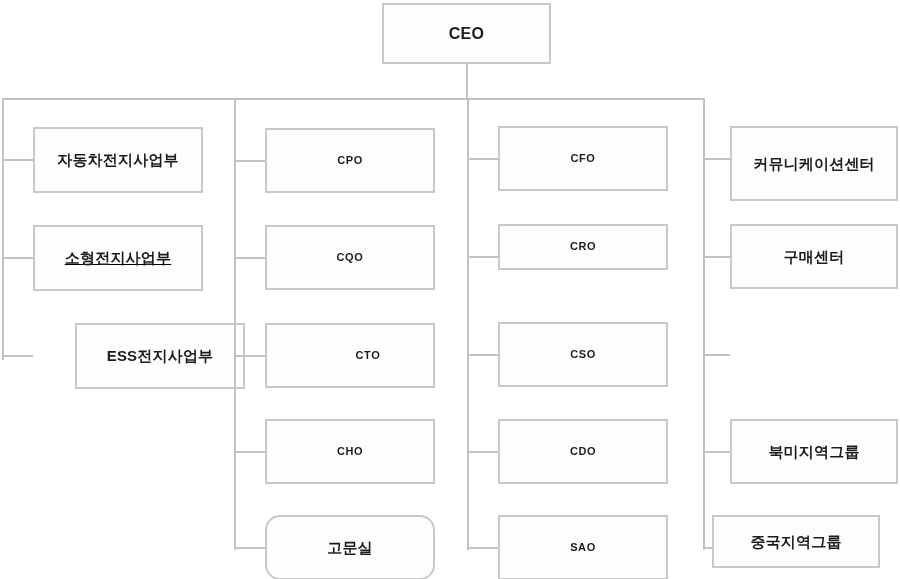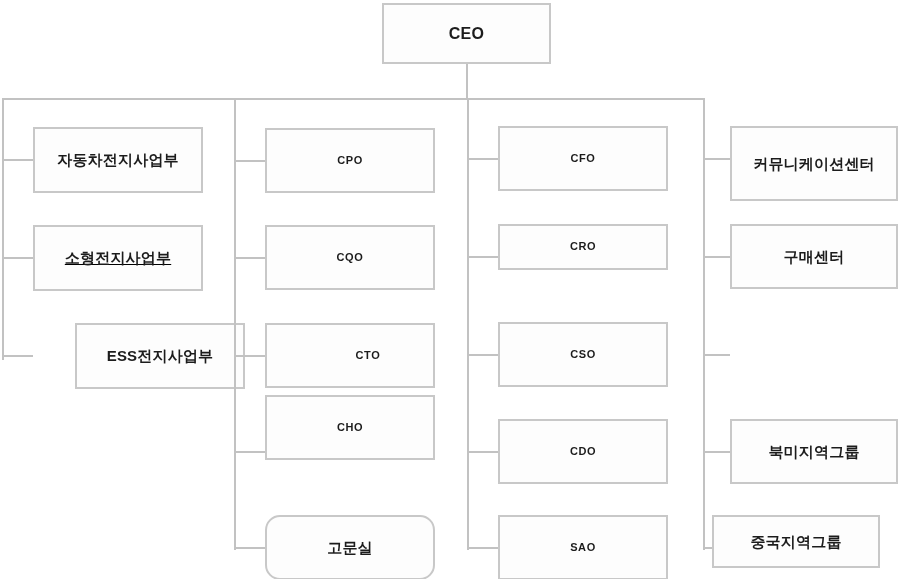--- a/index.html
+++ b/index.html
@@ -109,21 +109,21 @@
   <div class="node col-latin" style="left:265px; top:225px; width:170px; height:65px;">
     <span class="node-label">CQO</span>
   </div>
 
   <div class="stub" style="left:234px; top:355px; width:31px;"></div>
   <div class="node col-latin" style="left:265px; top:323px; width:170px; height:65px;padding-left:36px;">
     <span class="node-label">CTO</span>
   </div>
 
   <div class="stub" style="left:234px; top:451px; width:31px;"></div>
-  <div class="node col-latin" style="left:265px; top:395px; width:170px; height:65px;">
+  <div class="node col-latin" style="left:265px; top:419px; width:170px; height:65px;">
     <span class="node-label">CHO</span>
   </div>
 
   <div class="stub" style="left:234px; top:547px; width:31px;"></div>
   <div class="node" style="left:265px; top:515px; width:170px; height:65px;border-radius:15px;">
     <span class="node-label">고문실</span>
   </div>
 
   <div class="line-v" style="left:467px; top:98px; height:452px;"></div>
 

